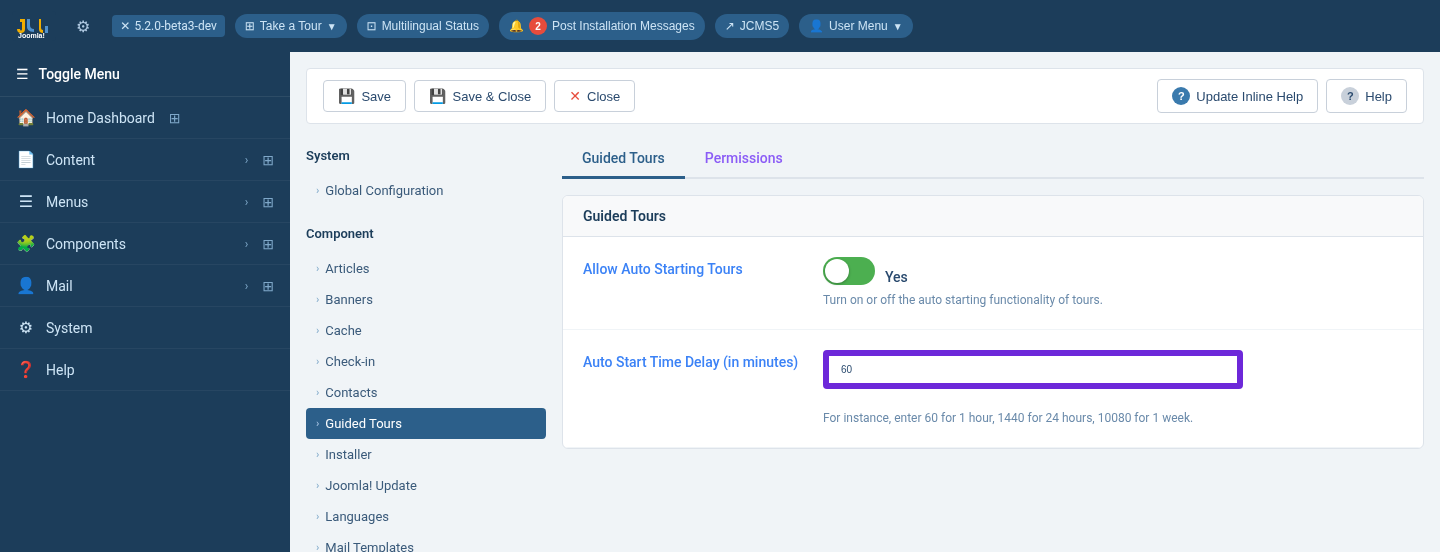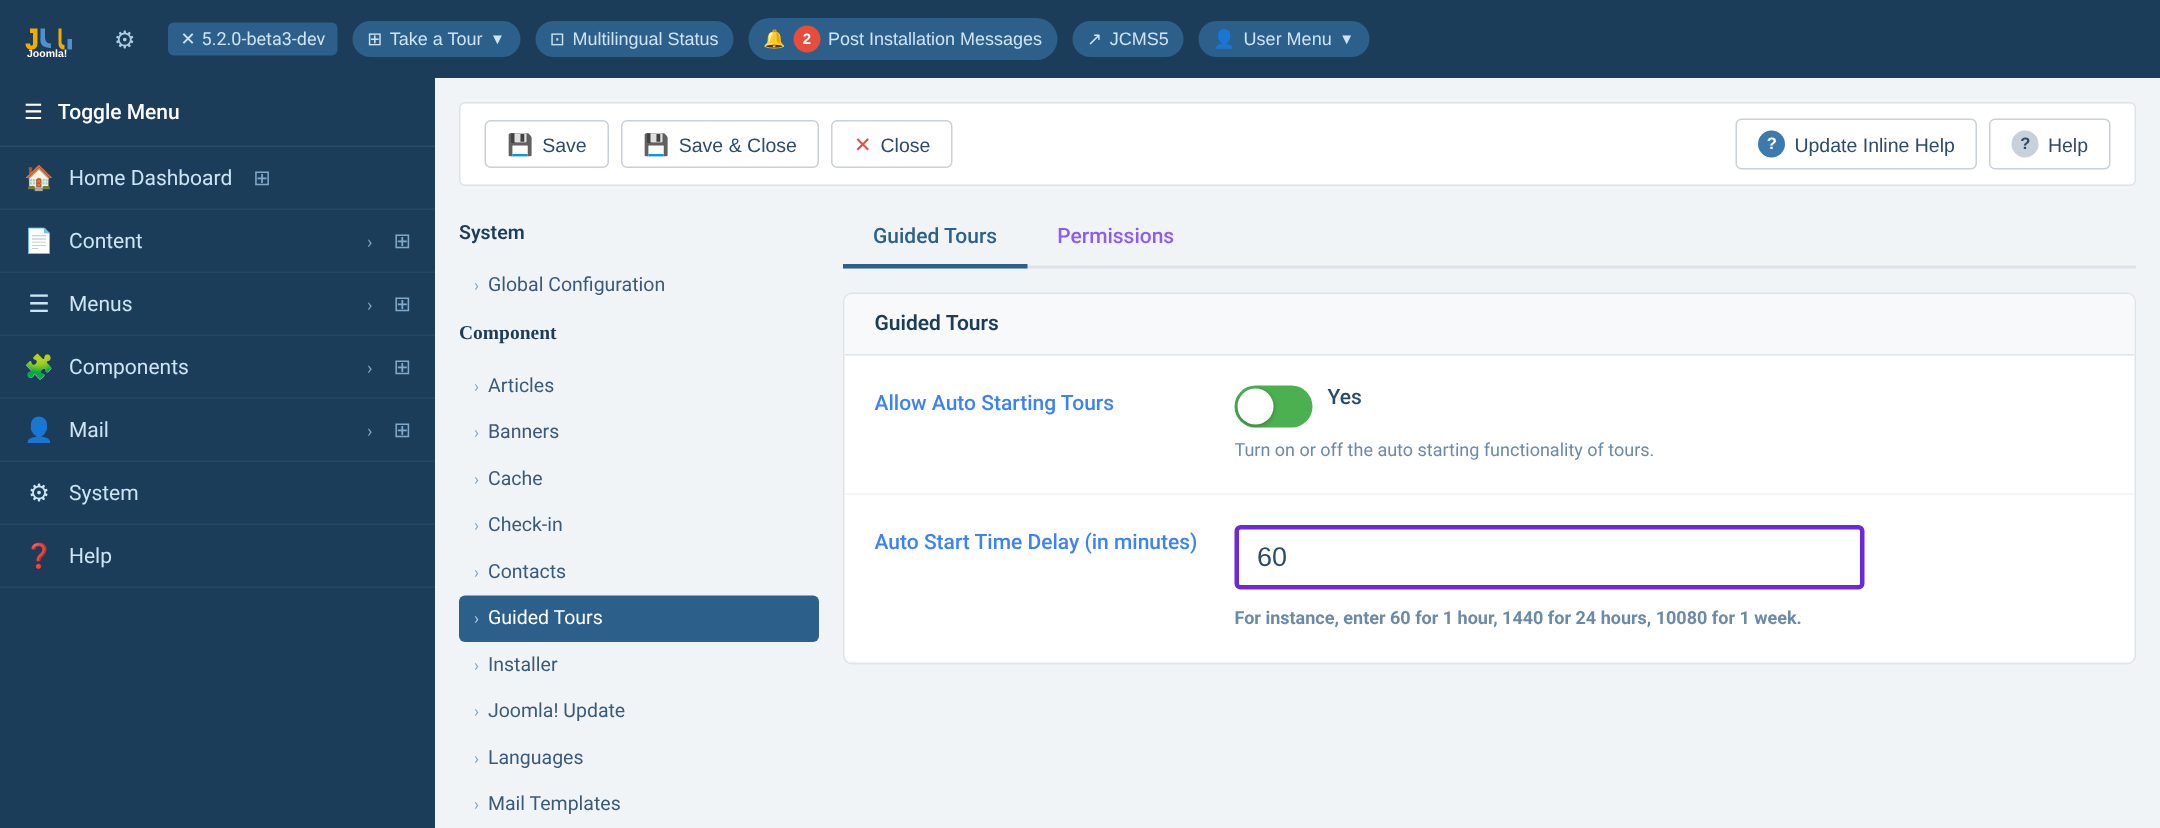--- a/index.html
+++ b/index.html
@@ -285,21 +285,21 @@
       font-size: 14px;
       color: #3b82f6;
       font-weight: 500;
       padding-top: 4px;
     }
     .settings-control {
       flex: 1;
     }
     .toggle-wrap {
       display: flex;
-      align-items: flex-start;
+      align-items: flex-end;
       gap: 10px;
     }
     .toggle {
       position: relative;
       width: 52px;
       height: 28px;
     }
     .toggle input { opacity: 0; width: 0; height: 0; }
     .toggle-slider {
       position: absolute;
@@ -324,24 +324,24 @@
       color: #2a4a6e;
       font-weight: 500;
     }
     .settings-hint {
       font-size: 12px;
       color: #6a8aaa;
       margin-top: 6px;
       line-height: 1.5;
     }
     .text-input {
-      border: 3px solid #6d28d9;
+      border: 6px solid #6d28d9;
       border-radius: 4px;
       padding: 8px 12px;
-      font-size: 18px;
+      font-size: 10px;
       color: #2a4a6e;
       width: 420px;
       outline: none;
     }
   </style>
 </head>
 <body>
 
 <nav class="navbar">
   <div class="navbar-logo">
@@ -474,21 +474,21 @@
 
     <div class="content-area">
 
       <div class="left-panel">
         <div class="panel-section-title">System</div>
         <div class="panel-item">
           <span style="font-size:11px;color:#7fa8c9;">›</span>
           <span>Global Configuration</span>
         </div>
 
-        <div class="panel-section-title" style="font-family:Liberation Serif, serif;">Component</div>
+        <div class="panel-section-title" style="margin-top:12px;">Component</div>
         <div class="panel-item">
           <span style="font-size:11px;color:#7fa8c9;">›</span>
           <span>Articles</span>
         </div>
         <div class="panel-item">
           <span style="font-size:11px;color:#7fa8c9;">›</span>
           <span>Banners</span>
         </div>
         <div class="panel-item">
           <span style="font-size:11px;color:#7fa8c9;">›</span>
@@ -551,20 +551,20 @@
                 <span class="toggle-yes">Yes</span>
               </div>
               <div class="settings-hint">Turn on or off the auto starting functionality of tours.</div>
             </div>
           </div>
 
           <div class="settings-row">
             <div class="settings-label">Auto Start Time Delay (in minutes)</div>
             <div class="settings-control">
               <input type="text" class="text-input" value="60" style="">
-              <div class="settings-hint" style="margin-top:10px;font-weight:bold;">For instance, enter 60 for 1 hour, 1440 for 24 hours, 10080 for 1 week.</div>
+              <div class="settings-hint" style="margin-top:20px;">For instance, enter 60 for 1 hour, 1440 for 24 hours, 10080 for 1 week.</div>
             </div>
           </div>
         </div>
       </div>
     </div>
   </main>
 </div>
 
 </body></html>

